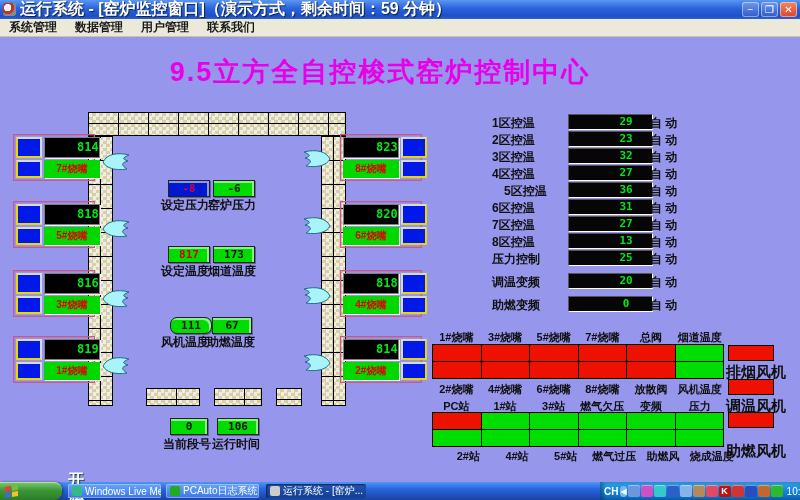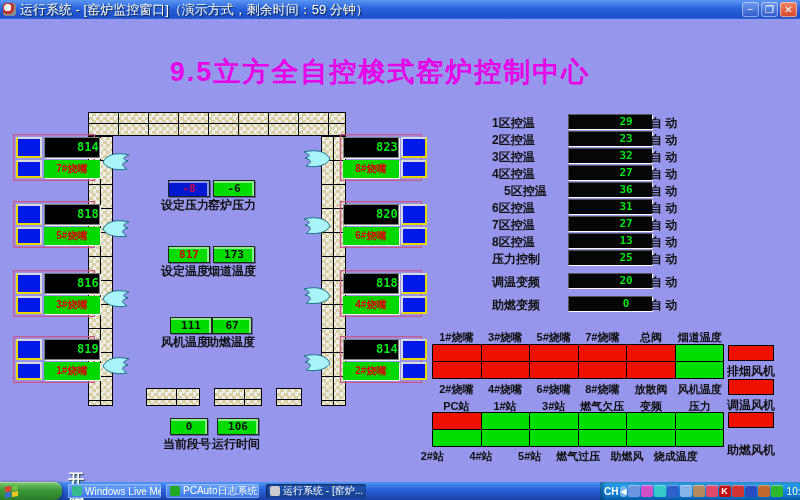--- a/index.html
+++ b/index.html
@@ -6,21 +6,21 @@
     font-family:"Liberation Sans",sans-serif;}
   .screen{position:relative;width:800px;height:500px;background:#9697ec;}
   .abs{position:absolute;}
 
   
   .titlebar{position:absolute;left:0;top:0;width:800px;height:19px;
     background:linear-gradient(180deg,#5a96f2 0%,#2a63dc 45%,#1c4fc8 85%,#2a63dc 100%);
     display:flex;align-items:center;padding:0 3px;box-sizing:border-box;}
   .app-icon{width:13px;height:13px;margin-right:4px;border-radius:3px;
     background:radial-gradient(circle at 35% 35%,#f3f3f3 0 30%,#c0342c 31% 55%,#8a8a8a 56% 100%);}
-  .tb-title{color:#fff;font-size:13px;font-weight:normal;text-shadow:1px 1px 1px #123;flex:1;
+  .tb-title{color:#fff;font-size:16px;font-weight:bold;text-shadow:1px 1px 1px #123;flex:1;
     white-space:nowrap;overflow:hidden;}
   .tb-btns{display:flex;gap:2px;}
   .tb-btn{width:17px;height:15px;border-radius:3px;color:#fff;font-size:10px;line-height:15px;
     text-align:center;background:linear-gradient(180deg,#6f9bee,#3159c8);
     box-shadow:inset 0 0 0 1px rgba(255,255,255,.45);cursor:default;}
   .tb-btn.close{background:linear-gradient(180deg,#ef8a66,#d5462a);}
 
   
   .menubar{position:absolute;left:0;top:19px;width:800px;height:17px;background:#ece9d8;
     border-bottom:1px solid #c9c4ae;display:flex;align-items:center;}
@@ -71,21 +71,21 @@
     border-top:1px solid #555;border-left:1px solid #555;
     border-right:1px solid #fff;border-bottom:1px solid #fff;padding-left:31px;}
 
   
   .grid-labels{display:flex;width:292px;}
   .grid-labels span{flex:1;text-align:center;font-size:11px;font-weight:bold;color:#101010;
     white-space:nowrap;}
   .cells{width:292px;height:35px;display:grid;grid-template-columns:repeat(6,1fr);
     grid-auto-rows:1fr;gap:1px;background:#000;border:1px solid #000;box-sizing:border-box;}
   .fanbox{width:46px;height:16px;border:1px solid #000;box-sizing:border-box;}
-  .fanlabel{font-size:12px;font-weight:bold;color:#101010;width:50px;text-align:center;
+  .fanlabel{font-size:15px;font-weight:bold;color:#101010;width:50px;text-align:center;
     white-space:nowrap;}
 
   
   .taskbar{position:absolute;left:0;top:482px;width:800px;height:18px;
     background:linear-gradient(180deg,#4e97f5 0%,#2a64dc 40%,#1941a5 100%);}
   .start{position:absolute;left:0;top:0;height:18px;width:62px;border-radius:0 8px 8px 0;
     background:linear-gradient(180deg,#7ecb6f 0%,#3c9838 45%,#2b7c28 100%);
     display:flex;align-items:center;gap:4px;padding-left:5px;box-sizing:border-box;
     box-shadow:inset 0 1px 0 rgba(255,255,255,.4),1px 0 3px rgba(0,0,0,.4);}
   .start .slabel{color:#fff;font-size:16px;font-weight:bold;
@@ -127,20 +127,26 @@
   <div class="titlebar">
     <span class="app-icon"></span>
     <span class="tb-title">运行系统 - [窑炉监控窗口]（演示方式，剩余时间：59 分钟）</span>
     <span class="tb-btns">
       <span class="tb-btn">−</span>
       <span class="tb-btn">❐</span>
       <span class="tb-btn close">✕</span>
     </span>
   </div>
 
+  <div class="menubar">
+    <span class="menu-item">系统管理</span>
+    <span class="menu-item">数据管理</span>
+    <span class="menu-item">用户管理</span>
+    <span class="menu-item">联系我们</span>
+  </div>
 
   <div class="main-title abs" style="left:145px;top:54px;width:470px;">9.5立方全自控梭式窑炉控制中心</div>
 
   <div class="wall h abs" style="left:88px;top:112px;width:258px;height:24px;"></div>
   <div class="wall v abs" style="left:88px;top:136px;width:25px;height:270px;"></div>
   <div class="wall v abs" style="left:321px;top:136px;width:25px;height:270px;"></div>
   <div class="wall h abs" style="left:146px;top:388px;width:54px;height:18px;"></div>
   <div class="wall h abs" style="left:214px;top:388px;width:48px;height:18px;"></div>
   <div class="wall h abs" style="left:276px;top:388px;width:26px;height:18px;"></div>
 
@@ -223,21 +229,21 @@
   <div class="cd blue abs" style="left:168px;top:180px;">-8</div>
   <div class="cd green abs" style="left:213px;top:180px;">-6</div>
   <div class="clabel abs" style="left:161px;top:197px;">设定压力</div>
   <div class="clabel abs" style="left:208px;top:197px;">窑炉压力</div>
 
   <div class="cd rg abs" style="left:168px;top:246px;">817</div>
   <div class="cd green abs" style="left:213px;top:246px;">173</div>
   <div class="clabel abs" style="left:161px;top:263px;">设定温度</div>
   <div class="clabel abs" style="left:208px;top:263px;">烟道温度</div>
 
-  <div class="cd green abs" style="left:170px;top:317px;">111</div>
+  <div class="cd green abs" style="left:170px;top:317px;border-radius:7px;">111</div>
   <div class="cd green abs" style="left:212px;top:317px;width:38px;">67</div>
   <div class="clabel abs" style="left:161px;top:334px;">风机温度</div>
   <div class="clabel abs" style="left:207px;top:334px;">助燃温度</div>
 
   <div class="cd green abs" style="left:170px;top:418px;width:36px;">0</div>
   <div class="cd green abs" style="left:217px;top:418px;">106</div>
   <div class="clabel abs" style="left:163px;top:436px;">当前段号</div>
   <div class="clabel abs" style="left:212px;top:436px;">运行时间</div>
 
   <div class="zlabel abs" style="left:492px;top:115px;">1区控温</div>
@@ -330,21 +336,21 @@
     <div style="background-color: rgb(0, 221, 0);"></div>
     <div style="background-color: rgb(0, 221, 0);"></div>
     <div style="background-color: rgb(0, 221, 0);"></div>
     <div style="background-color: rgb(0, 221, 0);"></div>
     <div style="background-color: rgb(0, 221, 0);"></div>
     <div style="background-color: rgb(0, 221, 0);"></div>
     <div style="background-color: rgb(0, 221, 0);"></div>
     <div style="background-color: rgb(0, 221, 0);"></div>
     <div style="background-color: rgb(0, 221, 0);"></div>
   </div>
-  <div class="grid-labels abs" style="left:408px;top:449px;">
+  <div class="grid-labels abs" style="left:444px;top:449px;">
     <span>2#站</span>
     <span>4#站</span>
     <span>5#站</span>
     <span>燃气过压</span>
     <span>助燃风</span>
     <span>烧成温度</span>
   </div>
 
   <div class="fanbox abs" style="left: 728px; top: 345px; background-color: rgb(238, 17, 0);"></div>
   <div class="fanlabel abs" style="left:726px;top:363px;">排烟风机</div>

